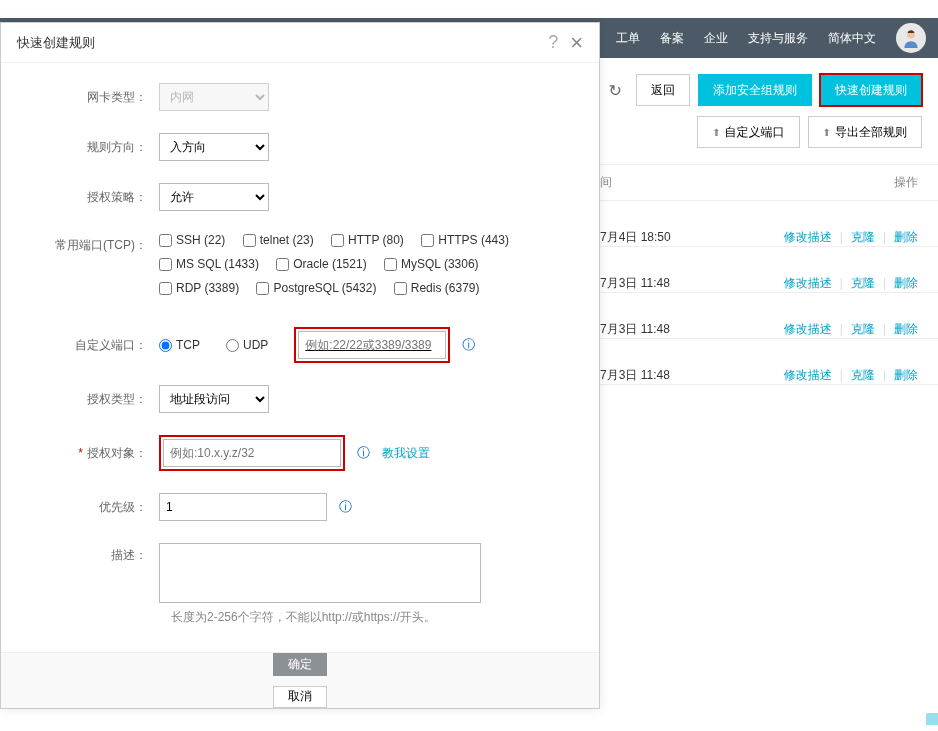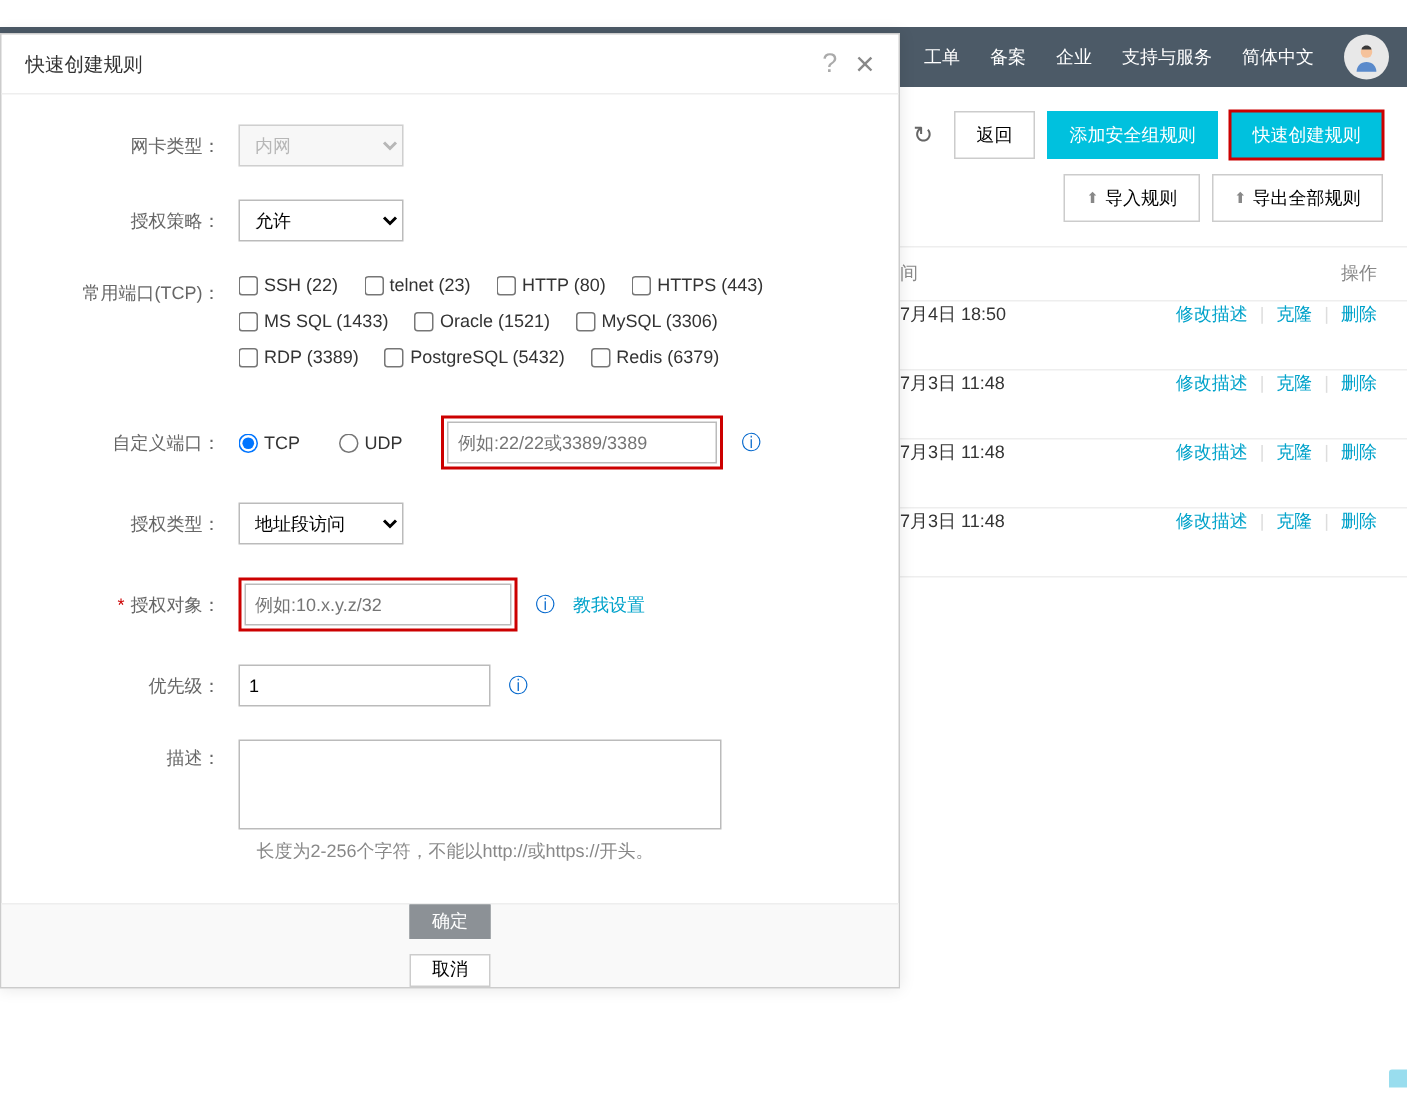--- a/index.html
+++ b/index.html
@@ -22,21 +22,21 @@
     .btn-primary { background: #00c1de; border-color: #00c1de; color: #fff; }
     .btn-primary.highlighted { outline: 2px solid #c00; outline-offset: -1px; }
     .btn-ok { background: #8c9196; color: #fff; border-color: #8c9196; }
     .icon-refresh { font-size: 16px; color: #666; cursor: pointer; margin-right: 6px; }
     
     
     .table-wrap { margin-left: 600px; border-top: 1px solid #eee; }
     .table-header { display: flex; height: 36px; align-items: center; color: #888; border-bottom: 1px solid #eee; }
     .col-time { width: 140px; }
     .col-op { flex: 1; text-align: right; padding-right: 20px; }
-    .table-row { display: flex; height: 46px; align-items: flex-start; border-bottom: 1px solid #eee; }
+    .table-row { display: flex; height: 46px; align-items: flex-end; border-bottom: 1px solid #eee; }
     .table-row .col-time { color: #333; }
     .op-link { color: #00a2ca; cursor: pointer; }
     .op-sep { color: #ddd; margin: 0 8px; }
     
     
     .modal { position: absolute; top: 22px; left: 0; width: 600px; background: #fff; border: 1px solid #ccc; box-shadow: 0 0 10px rgba(0,0,0,0.1); }
     .modal-header { height: 40px; display: flex; align-items: center; justify-content: space-between; padding: 0 16px; border-bottom: 1px solid #eee; }
     .modal-title { font-size: 13px; }
     .modal-x { font-size: 22px; color: #888; cursor: pointer; display: flex; gap: 12px; align-items: center; }
     .modal-help { font-size: 18px; color: #aaa; cursor: pointer; }
@@ -102,21 +102,21 @@
   </span>
 </div>
 
 <div class="toolbar-row1">
   <span class="icon-refresh">↻</span>
   <button class="btn">返回</button>
   <button class="btn btn-primary">添加安全组规则</button>
   <button class="btn btn-primary highlighted">快速创建规则</button>
 </div>
 <div class="toolbar-row2">
-  <button class="btn upload-icon">导入规则</button>
+  <button class="btn upload-icon">自定义端口</button>
   <button class="btn upload-icon">导出全部规则</button>
 </div>
 
 <div class="table-wrap">
   <div class="table-header">
     <div class="col-time">间</div>
     <div class="col-op">操作</div>
   </div>
   <div class="table-row">
     <div class="col-time">7月4日 18:50</div>
@@ -154,20 +154,26 @@
   </div>
   <div class="modal-body">
 
     <div class="form-row">
       <div class="form-label">网卡类型：</div>
       <div class="form-ctrl">
         <select class="select" disabled=""><option>内网</option></select>
       </div>
     </div>
 
+    <div class="form-row">
+      <div class="form-label">规则方向：</div>
+      <div class="form-ctrl">
+        <select class="select"><option>入方向</option></select>
+      </div>
+    </div>
 
     <div class="form-row">
       <div class="form-label">授权策略：</div>
       <div class="form-ctrl">
         <select class="select"><option>允许</option></select>
       </div>
     </div>
 
     <div class="form-row tall">
       <div class="form-label" style="padding-top:4px">常用端口(TCP)：</div>
@@ -225,21 +231,21 @@
       <div class="form-label">自定义端口：</div>
       <div class="form-ctrl">
         <label class="radio-wrap">
             <input type="radio" name="proto" checked="" style="">
             <span>TCP</span>
           </label>
         <label class="radio-wrap">
             <input type="radio" name="proto" style="">
             <span>UDP</span>
           </label>
-        <div class="hl-red" style="padding:2px;"><input class="text-input" style="width: 180px; border: 1px solid rgb(187, 187, 187);" placeholder="例如:22/22或3389/3389"></div>
+        <div class="hl-red" style="padding:2px;"><input class="text-input" style="width: 148px; border: 1px solid rgb(187, 187, 187); text-decoration: underline;" placeholder="例如:22/22或3389/3389"></div>
         <span class="info-icon">ⓘ</span>
       </div>
     </div>
 
     <div class="form-row">
       <div class="form-label">授权类型：</div>
       <div class="form-ctrl">
         <select class="select" style="width:110px"><option>地址段访问</option></select>
       </div>
     </div>

